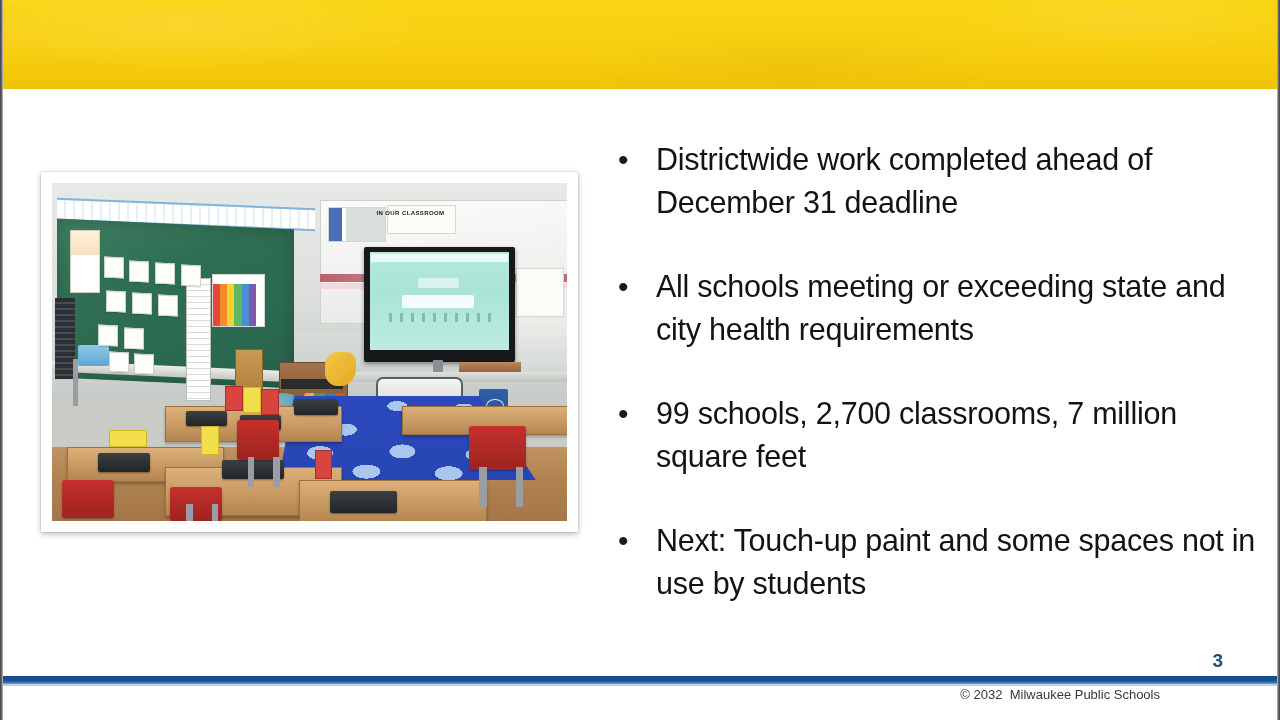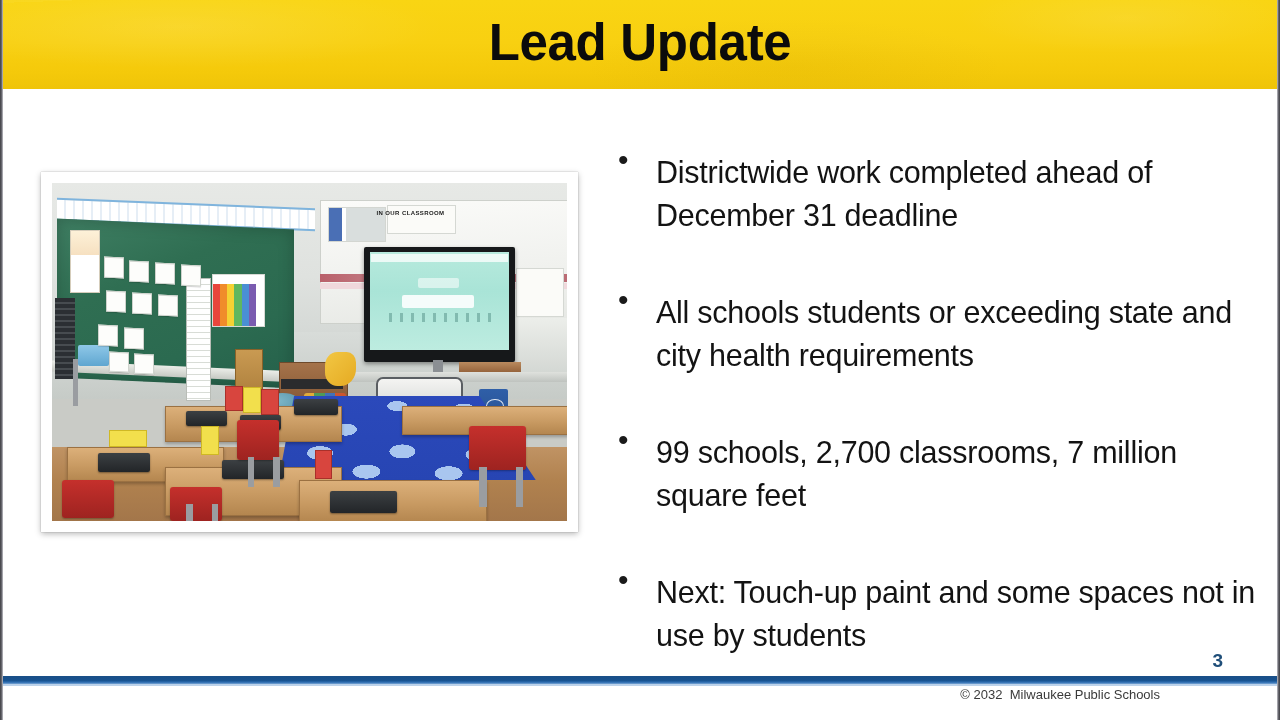--- a/index.html
+++ b/index.html
@@ -353,21 +353,20 @@
     padding-left: 6px;
     box-sizing: border-box;
   }
   .bullet-text {
     flex: 1 1 auto;
     font-size: 30.5px;
     line-height: 43px;
     color: #131313;
     font-family: "Liberation Sans", sans-serif;
     letter-spacing: -0.25px;
-    margin-top: 13px;
   }
 
   
   #slide-number {
     position: absolute;
     right: 57px;
     top: 650px;
     font-size: 19px;
     font-weight: bold;
     color: #1f4e79;
@@ -402,21 +401,20 @@
 </head>
 <body>
 
 <div id="slide">
 
   <div class="edge-rail left"></div>
   <div class="edge-rail right"></div>
 
   <div id="title-band">
     <div class="grain"></div>
-    <div id="title-text">Lead Update</div>
   </div>
 
   <div id="photo-wrap">
     <div id="photo">
 
       <div class="ph wall-upper"></div>
       <div class="ph wall-lower"></div>
       <div class="ph floor"></div>
 
       <div class="ph alpha-strip"></div>
@@ -510,21 +508,21 @@
 
   <div id="bullets">
 
     <div class="bullet">
       <span class="bullet-dot">•</span>
       <span class="bullet-text">Districtwide work completed ahead of December 31 deadline</span>
     </div>
 
     <div class="bullet">
       <span class="bullet-dot">•</span>
-      <span class="bullet-text">All schools students or exceeding state and city health requirements</span>
+      <span class="bullet-text">All schools meeting or exceeding state and city health requirements</span>
     </div>
 
     <div class="bullet">
       <span class="bullet-dot">•</span>
       <span class="bullet-text">99 schools, 2,700 classrooms, 7 million square feet</span>
     </div>
 
     <div class="bullet">
       <span class="bullet-dot">•</span>
       <span class="bullet-text">Next: Touch-up paint and some spaces not in use by students</span>

